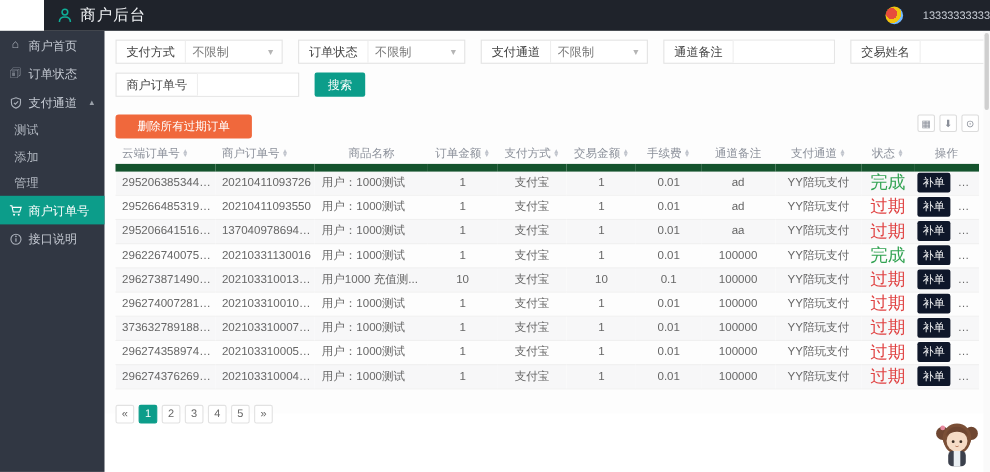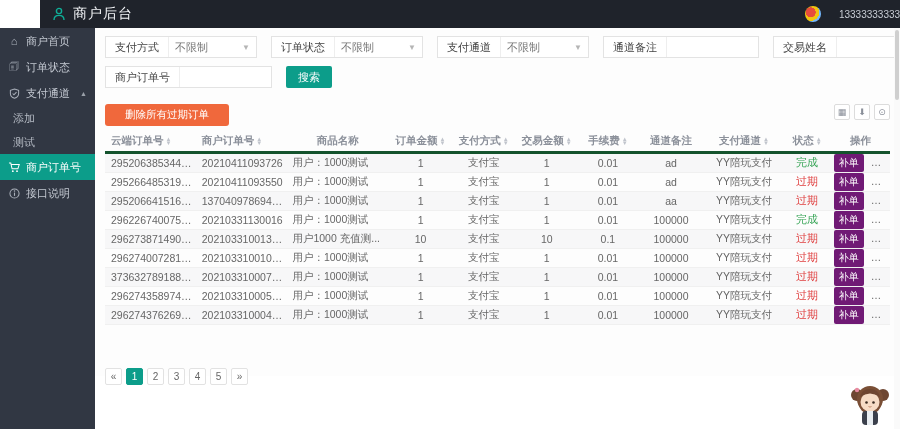--- a/index.html
+++ b/index.html
@@ -53,34 +53,34 @@
   .toolbar { display:flex; align-items:flex-start; padding:4px 10px 6px 10px; }
   .delete-btn { background:#f0683c; color:#fff; border:none; border-radius:3px;
     font-size:10.5px; padding:4px 20px; cursor:pointer; }
   .tool-icons { margin-left:auto; display:flex; gap:4px; }
   .tool-btn { width:16px; height:16px; border:1px solid #dcdcdc; border-radius:2px;
     background:#fff; color:#8a8f99; font-size:9px; line-height:14px; text-align:center; cursor:pointer; }
 
   
   .tbl-wrap { padding:0 10px; }
   table { width:100%; border-collapse:collapse; table-layout:fixed; }
-  th { font-size:10.5px; color:#8b909a; font-weight:bold; height:20px;
-    border-bottom:3px solid #14532d; white-space:nowrap; overflow:hidden;margin-top:28px; }
+  th { font-size:10.5px; color:#8b909a; font-weight:normal; height:20px;
+    border-bottom:7px solid #14532d; white-space:nowrap; overflow:hidden;margin-top:28px; }
   td { font-size:10.5px; color:#666; height:19px; border-bottom:1px solid #f0f0f0;
     white-space:nowrap; overflow:hidden; text-overflow:ellipsis; text-align:center; padding:0 3px; }
   tbody tr:nth-child(odd) { background:#f7f7f8; }
   th.al, td.al { text-align:left; padding-left:6px; }
   .sort { display:inline-flex; flex-direction:column; vertical-align:middle;
     margin-left:2px; line-height:4px; font-size:6px; color:#c0c4cc; }
-  .status { font-size:11px; }
+  .status { font-size:16px; }
   .status.done { color:#33a353; }
   .status.expired { color:#e04343; }
   .act-btn { border:none; border-radius:2px; color:#fff; font-size:10px;
     padding:2px 5px; cursor:pointer; }
-  .act-bu { background:#701a75; margin-right:4px; }
+  .act-bu { background:#0f172a; margin-right:4px; }
   .act-xq { background:#f0683c; }
 
   
   .pagination { position:absolute; left:10px; bottom:-9px; display:flex; gap:4px; }
   .page-box { min-width:17px; height:17px; border:1px solid #e2e2e2; background:#fff;
     color:#666; font-size:10px; display:flex; align-items:center; justify-content:center;
     border-radius:2px; cursor:pointer; padding:0 3px; }
   .page-box.active { background:#0c9d8a; border-color:#0c9d8a; color:#fff; }
 
   
@@ -124,24 +124,27 @@
     <span class="ico">
       <svg width="11" height="11" viewBox="0 0 12 12">
           <path d="M6 1 L10.5 2.5 V6 C10.5 9 8.5 10.5 6 11.2 C3.5 10.5 1.5 9 1.5 6 V2.5 Z" fill="none" stroke="#aab0ba" stroke-width="1.1"></path>
           <path d="M4 6 l1.4 1.4 L8.2 4.6" fill="none" stroke="#aab0ba" stroke-width="1.1"></path>
         </svg>
     </span>
     <span>支付通道</span>
     <span class="arrow">▲</span>
   </div>
   <div class="side-sub">
+    <span>测试</span>
+  </div>
+  <div class="side-sub">
     <span>添加</span>
   </div>
   <div class="side-sub">
-    <span>测试</span>
+    <span>管理</span>
   </div>
   <div class="side-item active">
     <span class="ico">
       <svg width="12" height="11" viewBox="0 0 13 12">
           <path d="M1 1.2 h2 l1.4 6.2 h6.3 l1.5-4.6 H3.6" fill="none" stroke="#fff" stroke-width="1.1"></path>
           <circle cx="5.2" cy="10" r="1" fill="#fff"></circle>
           <circle cx="9.8" cy="10" r="1" fill="#fff"></circle>
         </svg>
     </span>
     <span>商户订单号</span>

